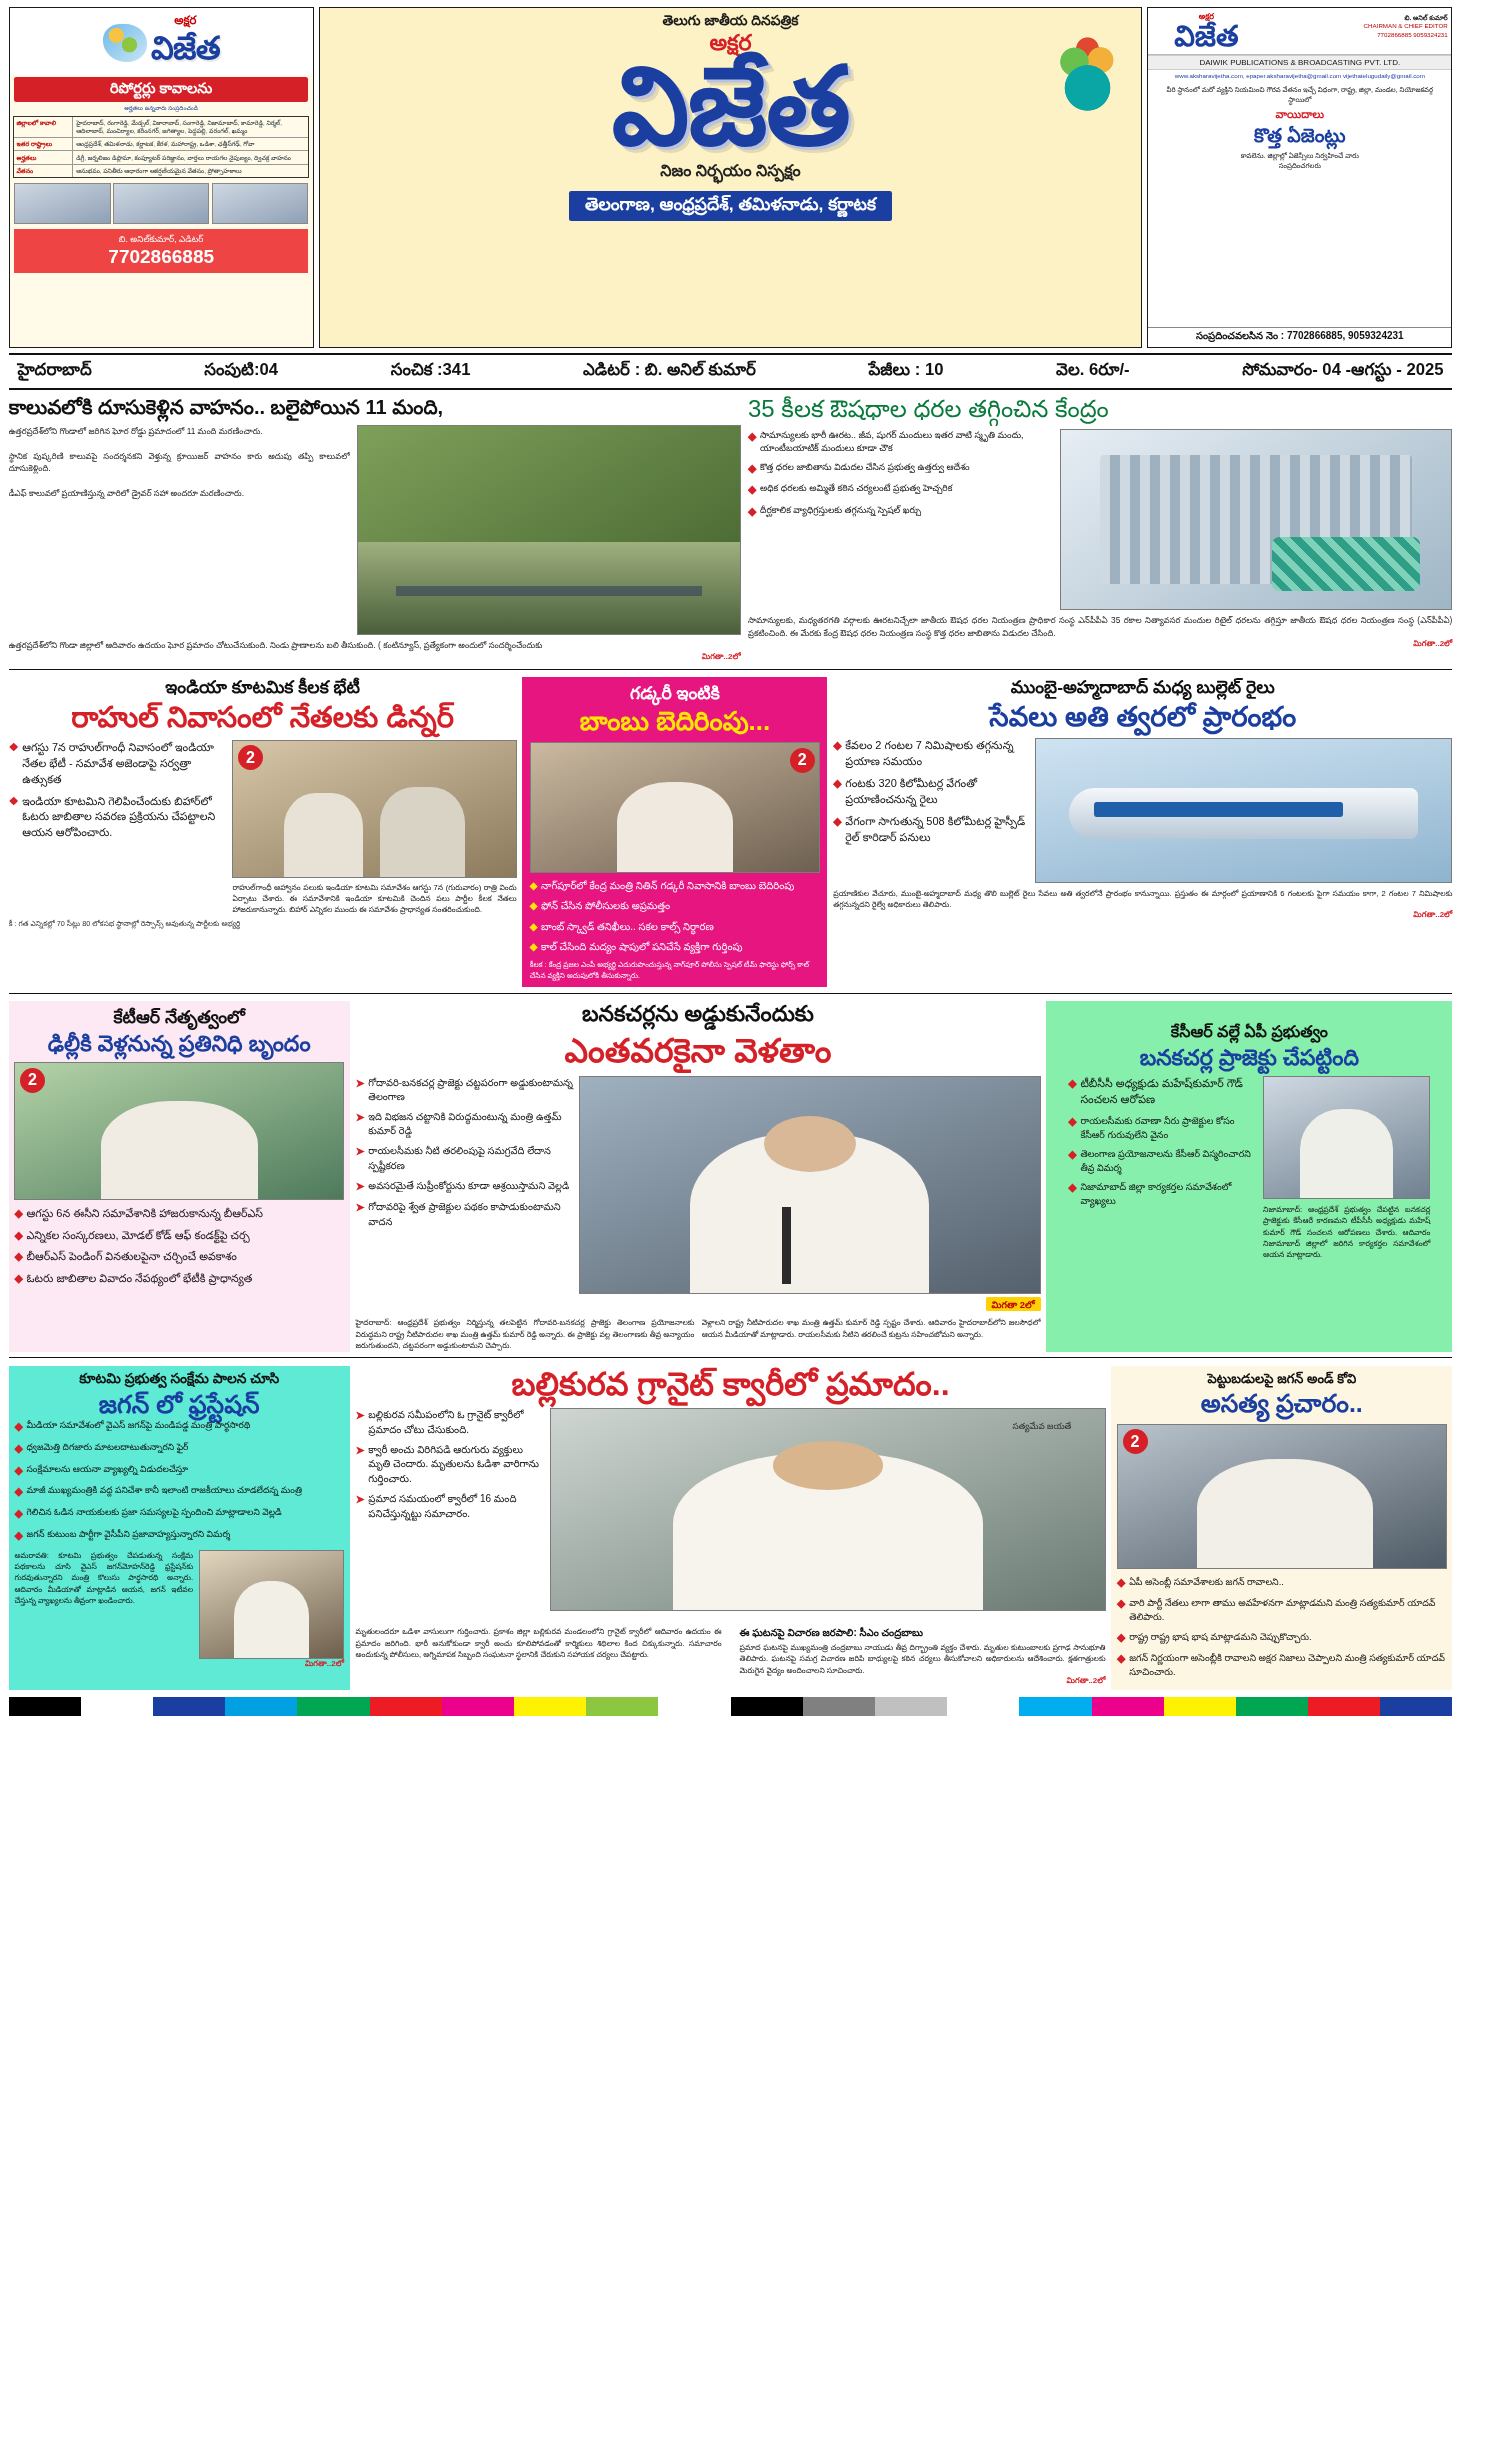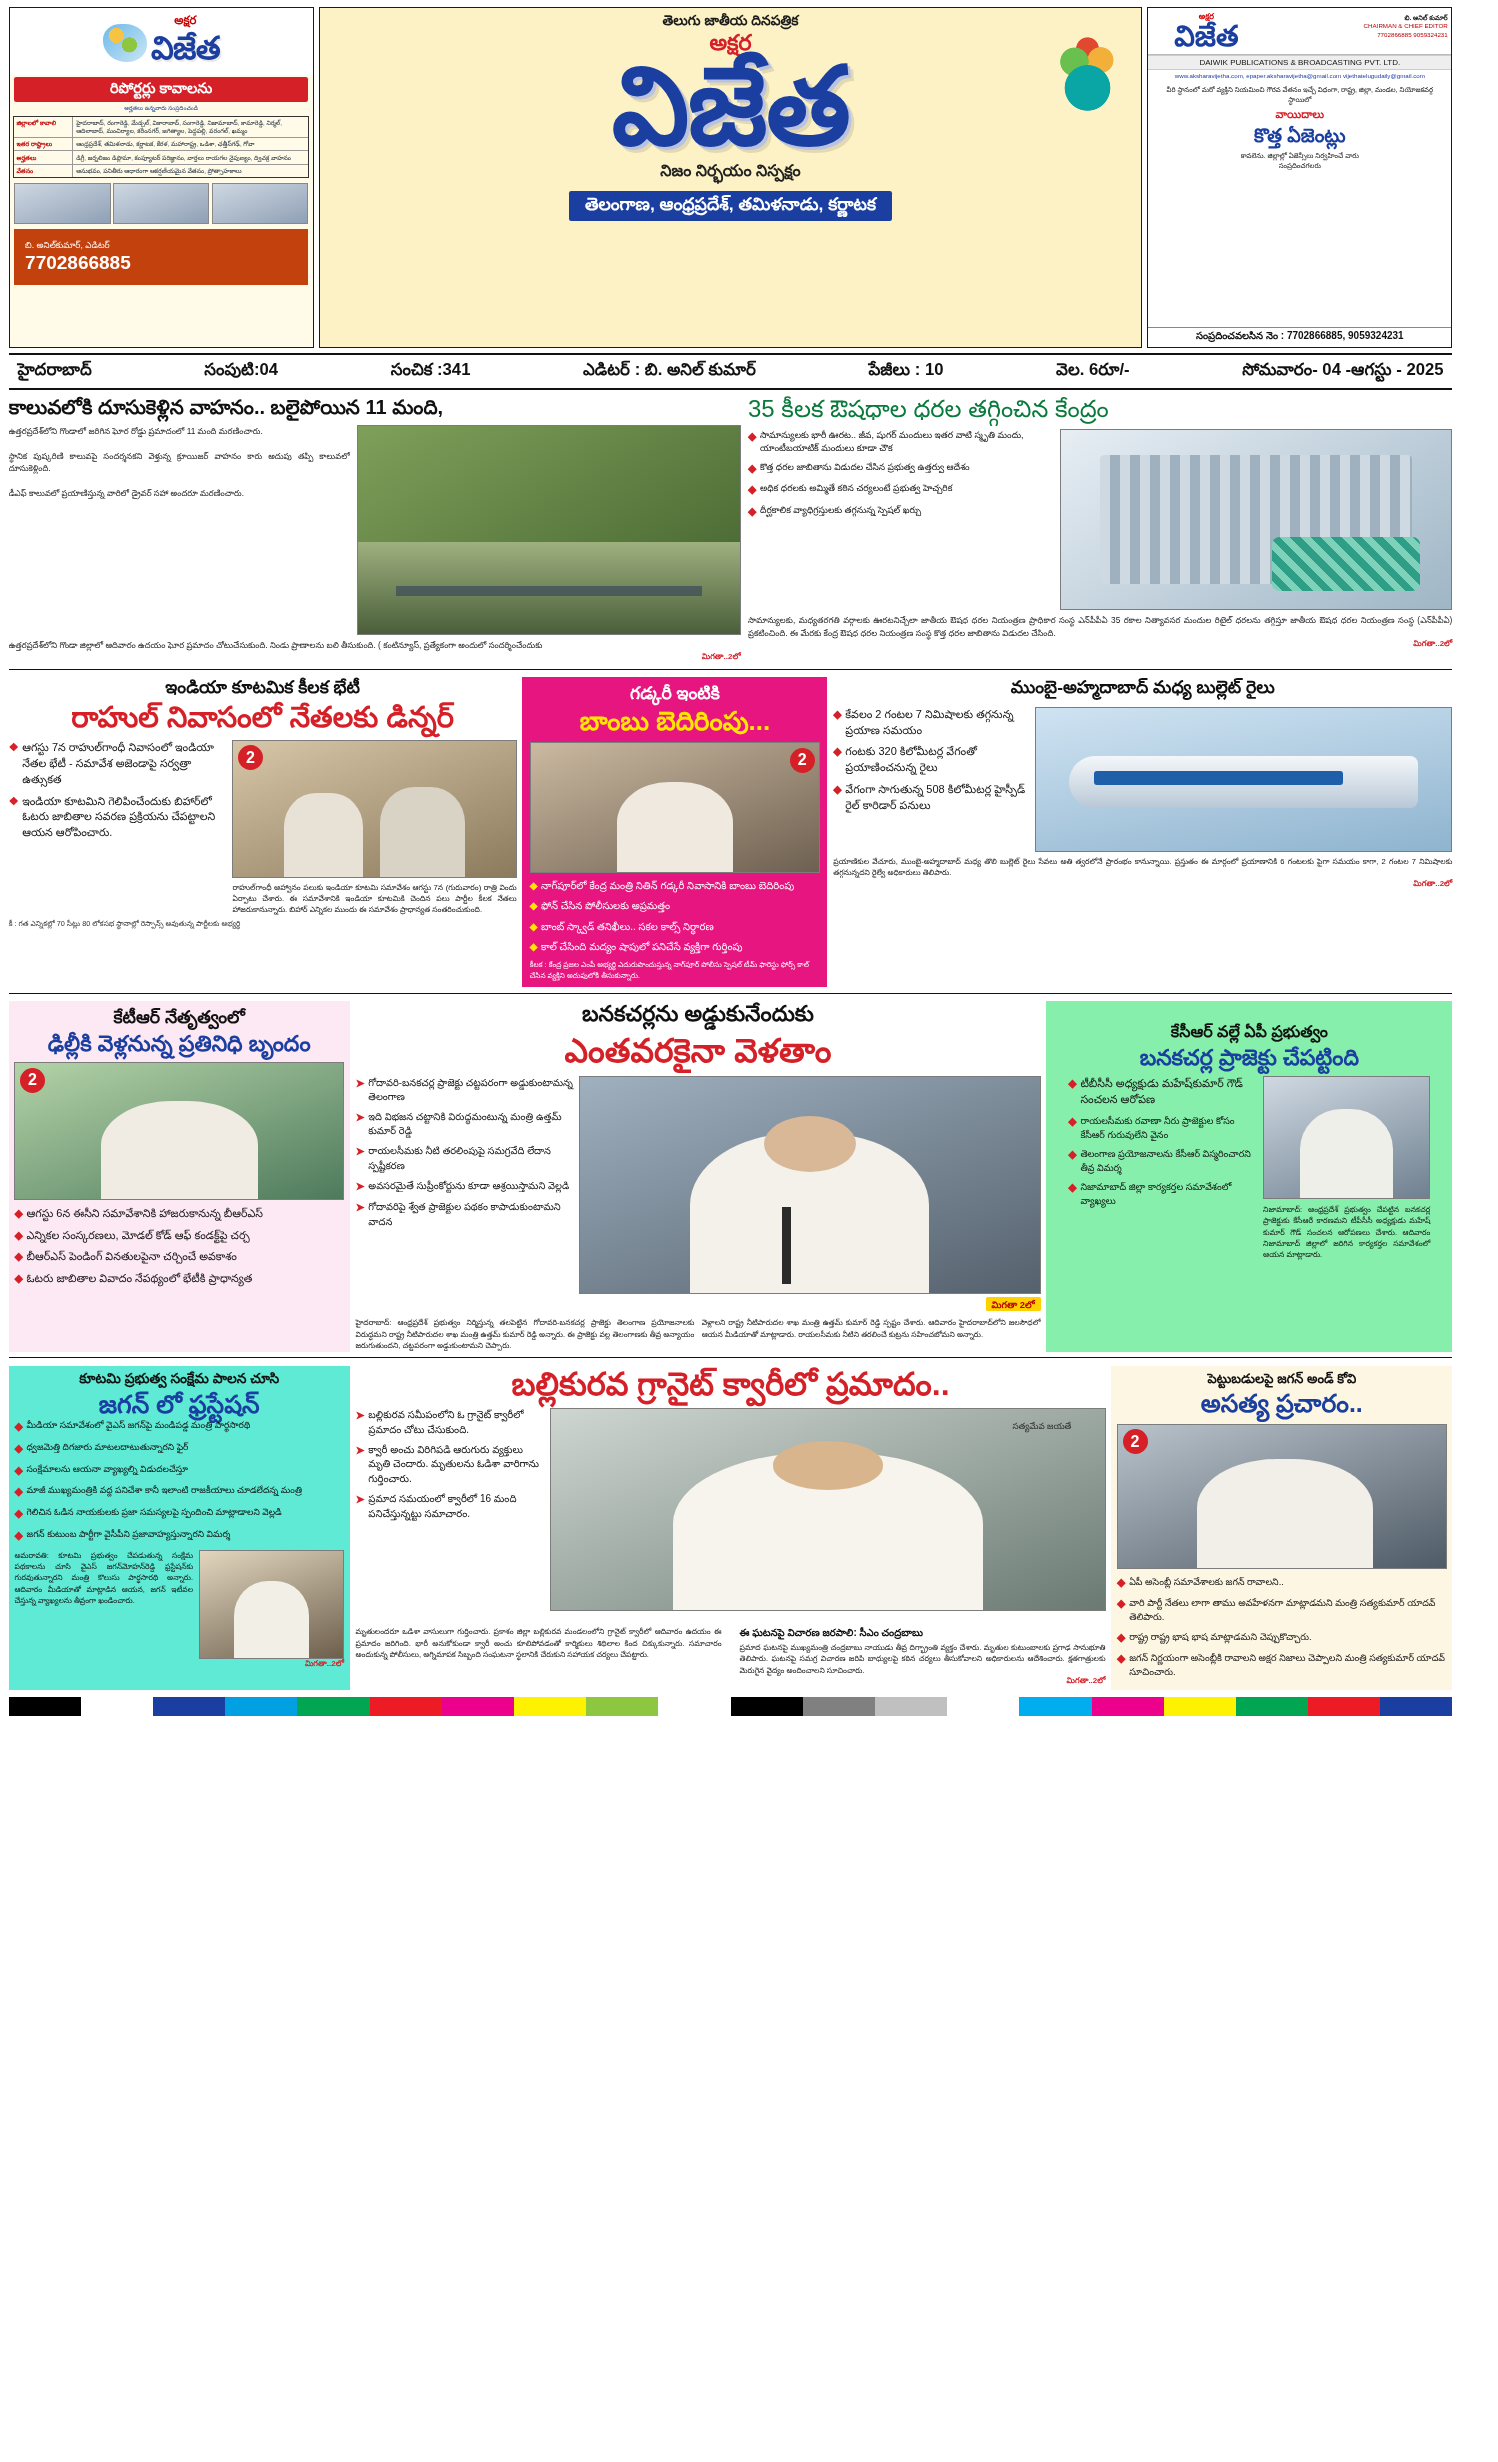--- a/index.html
+++ b/index.html
@@ -35,21 +35,21 @@
     padding:2.9px 4.4px; margin:1.5px 4.4px; border-radius:2.2px; text-align:center;
   }
   .mh-contact-note { font-size:5.8px; color:#1a3fa0; text-align:center; padding:0.7px 2.9px; }
   .mh-table { margin:2.2px 3.6px; border:0.7px solid #333; display:flex; flex-direction:column; font-size:6.2px; }
   .mh-trow { display:flex; border-bottom:0.7px solid #999; }
   .mh-trow:last-child { border-bottom:none; }
   .mh-tl { width:59px; padding:2.2px 2.2px; color:#b00; font-weight:bold; border-right:0.7px solid #999; line-height:1.25; }
   .mh-tr { flex:1; padding:2.2px 2.9px; color:#123; line-height:1.3; }
   .mh-photos { display:flex; gap:2.2px; margin:2.9px 4.4px; height:41px; }
   .mh-photos div { flex:1; border:0.7px solid #888; background:linear-gradient(160deg,#cfd8e3,#8fa0b5); }
-  .mh-phone { background:#c2410c; color:#fff; text-align:left; font-weight:bold; font-size:19px; padding:11px; margin:1.5px 4.4px 4.4px; }
+  .mh-phone { background:#ef4444; color:#fff; text-align:center; font-weight:bold; font-size:19px; padding:5px; margin:1.5px 4.4px 4.4px; }
   .mh-phone small { display:block; font-size:8.7px; font-weight:normal; }
 
   .mh-center { flex:1; border:1.5px solid #1b1b1b; background:#fdf2c6; position:relative; text-align:center; padding-top:4.4px; overflow:hidden; }
   .mh-c-tag { font-size:13.8px; color:#1a1a1a; font-weight:bold; }
   .mh-c-akshara { font-size:22px; color:#d62027; font-weight:bold; margin-top:-1.5px; }
   .mh-title {
     font-size:109px; line-height:0.95; font-weight:bold; color:#1a3fa0;
     text-shadow: 2.9px 2.9px 0 #b9c2e0, 5.8px 5.8px 0 rgba(0,0,0,0.10);
     letter-spacing:-1.5px; margin-top:-5.8px;
   }
@@ -335,20 +335,21 @@
         </div>
       <div class="bullet">
           <span class="bk">◆</span>
           <span>కాల్ చేసింది మద్యం షాపులో పనిచేసే వ్యక్తిగా గుర్తింపు</span>
         </div>
       <div style="font-size:7.3px;line-height:1.45;margin-top:2.9px;">కీలక : కేంద్ర ప్రజల ఎంపీ అభ్యర్థి ఎదురుపొందుస్తున్న నాగ్‌పూర్ పోలీసు స్పెషల్ టీమ్ ఫారెస్టు ఫోర్స్ కాల్ చేసిన వ్యక్తిని అదుపులోకి తీసుకున్నారు.</div>
     </div>
 
     <div class="r2-c">
       <div class="kicker">ముంబై-అహ్మదాబాద్ మధ్య బుల్లెట్ రైలు</div>
+      <div class="mainhead-blue">సేవలు అతి త్వరలో ప్రారంభం</div>
       <div style="display:flex;gap:5.8px;margin-top:5.8px;">
         <div style="width:196px;">
           <div class="bullet">
               <span class="bk">◆</span>
               <span>కేవలం 2 గంటల 7 నిమిషాలకు తగ్గనున్న ప్రయాణ సమయం</span>
             </div>
           <div class="bullet">
               <span class="bk">◆</span>
               <span>గంటకు 320 కిలోమీటర్ల వేగంతో ప్రయాణించనున్న రైలు</span>
             </div>

